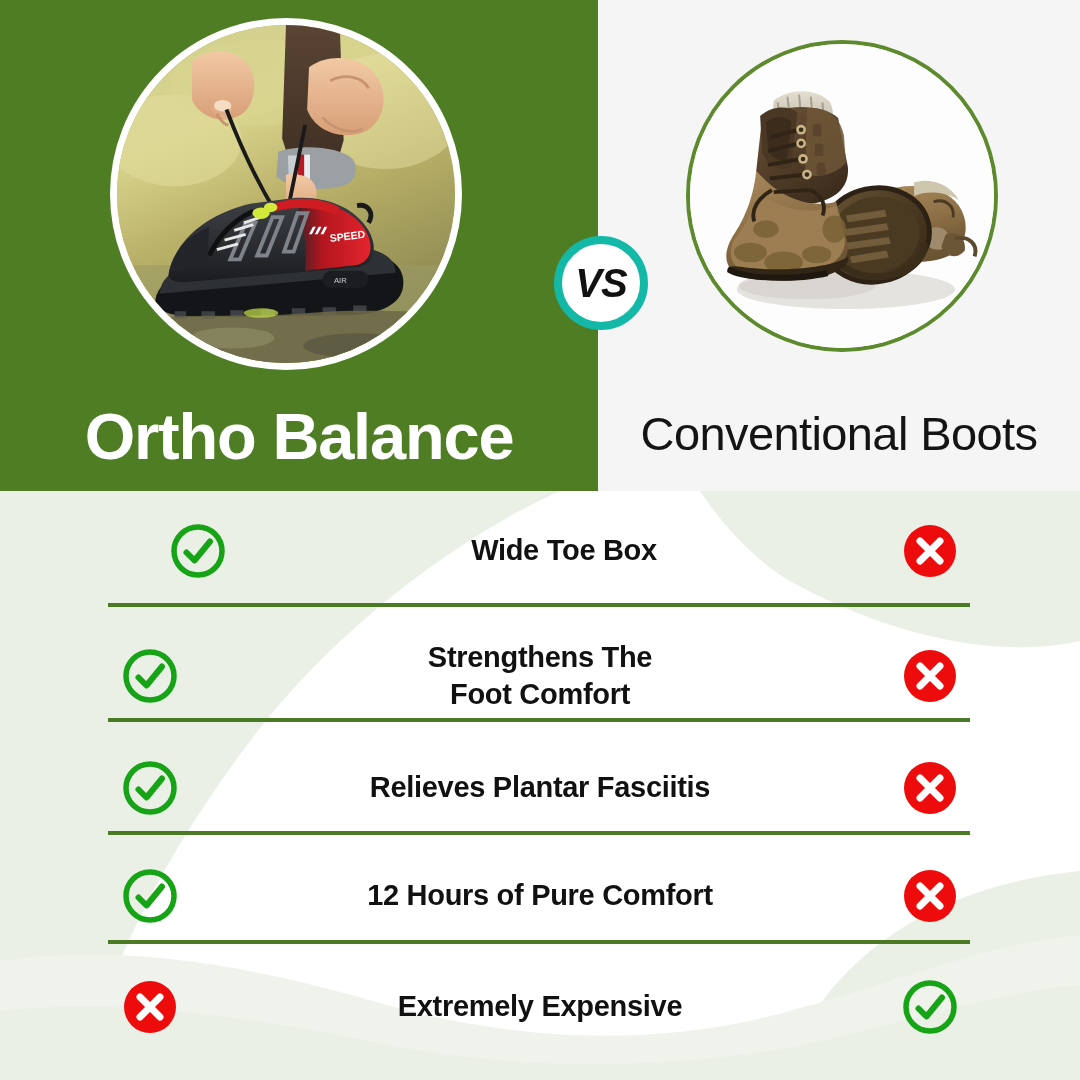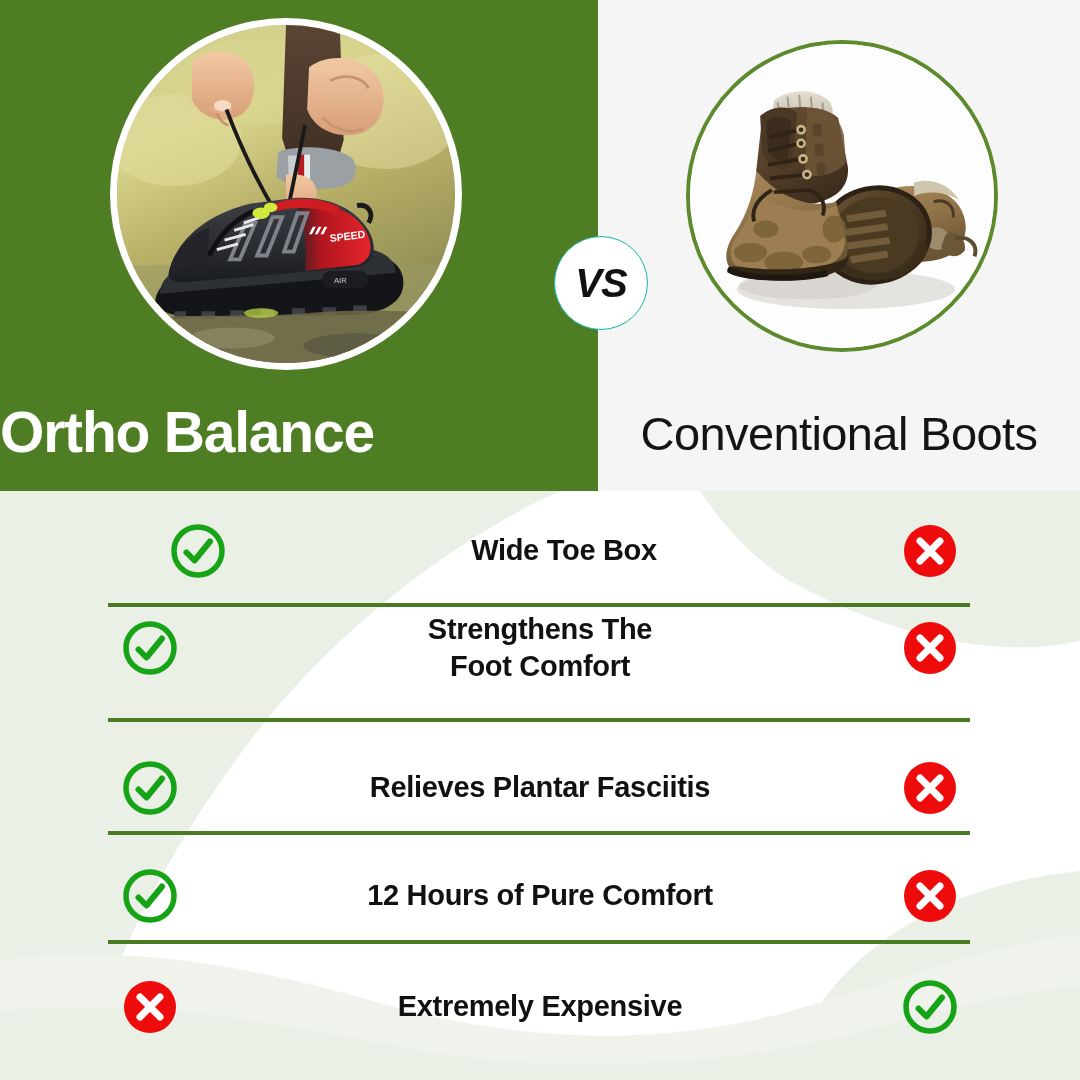--- a/index.html
+++ b/index.html
@@ -34,34 +34,34 @@
   .boots-circle {
     position:absolute; left:686px; top:40px; width:312px; height:312px;
     border-radius:50%; border:4px solid #5c8a2c; overflow:hidden;
     background:#fdfdfd;
   }
   .boots-art { position:absolute; inset:0; }
 
   
   .vs-badge {
     position:absolute; left:554px; top:236px; width:94px; height:94px;
-    border-radius:50%; background:#ffffff; border:1px solid #14b8a6;
+    border-radius:50%; background:#ffffff; border:8px solid #14b8a6;
     display:flex; align-items:center; justify-content:center;
     z-index:6;
   }
   .vs-badge span {
     font-size:40px; font-weight:bold; font-style:italic;
     color:#111111; letter-spacing:-1px; line-height:1;
   }
 
   
   .title-left {
     position:absolute; left:0; top:404px; width:598px;
-    color:#ffffff;
-    font-size:57px; font-weight:bold; letter-spacing:-1.2px; line-height:1;
+    text-align:center; color:#ffffff;
+    font-size:65px; font-weight:bold; letter-spacing:-1.2px; line-height:1;
     z-index:5;
   }
   .title-right {
     position:absolute; left:598px; top:410px; width:482px;
     text-align:center; color:#141414;
     font-size:47px; font-weight:normal; letter-spacing:-0.6px; line-height:1;
     z-index:5;
   }
 
   
@@ -333,21 +333,21 @@
       </div>
       <div class="cell-icon right">
         <svg class="ico" viewBox="0 0 58 58">
           <circle cx="29" cy="29" r="26" fill="#ed0b0b"></circle>
           <path d="M19 19 L39 39 M39 19 L19 39" stroke="#ffffff" stroke-width="7" stroke-linecap="round"></path>
         </svg>
       </div>
     </div>
     <div class="divider" style="top:112px;"></div>
 
-    <div class="row" style="top:112px; height:90px;">
+    <div class="row" style="top:140px; height:90px;">
       <div class="cell-icon">
         <svg class="ico" viewBox="0 0 58 58">
           <circle cx="29" cy="29" r="24" fill="none" stroke="#16a316" stroke-width="5.5"></circle>
           <path d="M17.5 30.5 L25.5 38.5 L41 19.5" fill="none" stroke="#16a316" stroke-width="6" stroke-linecap="round" stroke-linejoin="round"></path>
         </svg>
       </div>
       <div class="cell-label">
         <div>Strengthens The</div>
         <div>Foot Comfort</div>
       </div>

